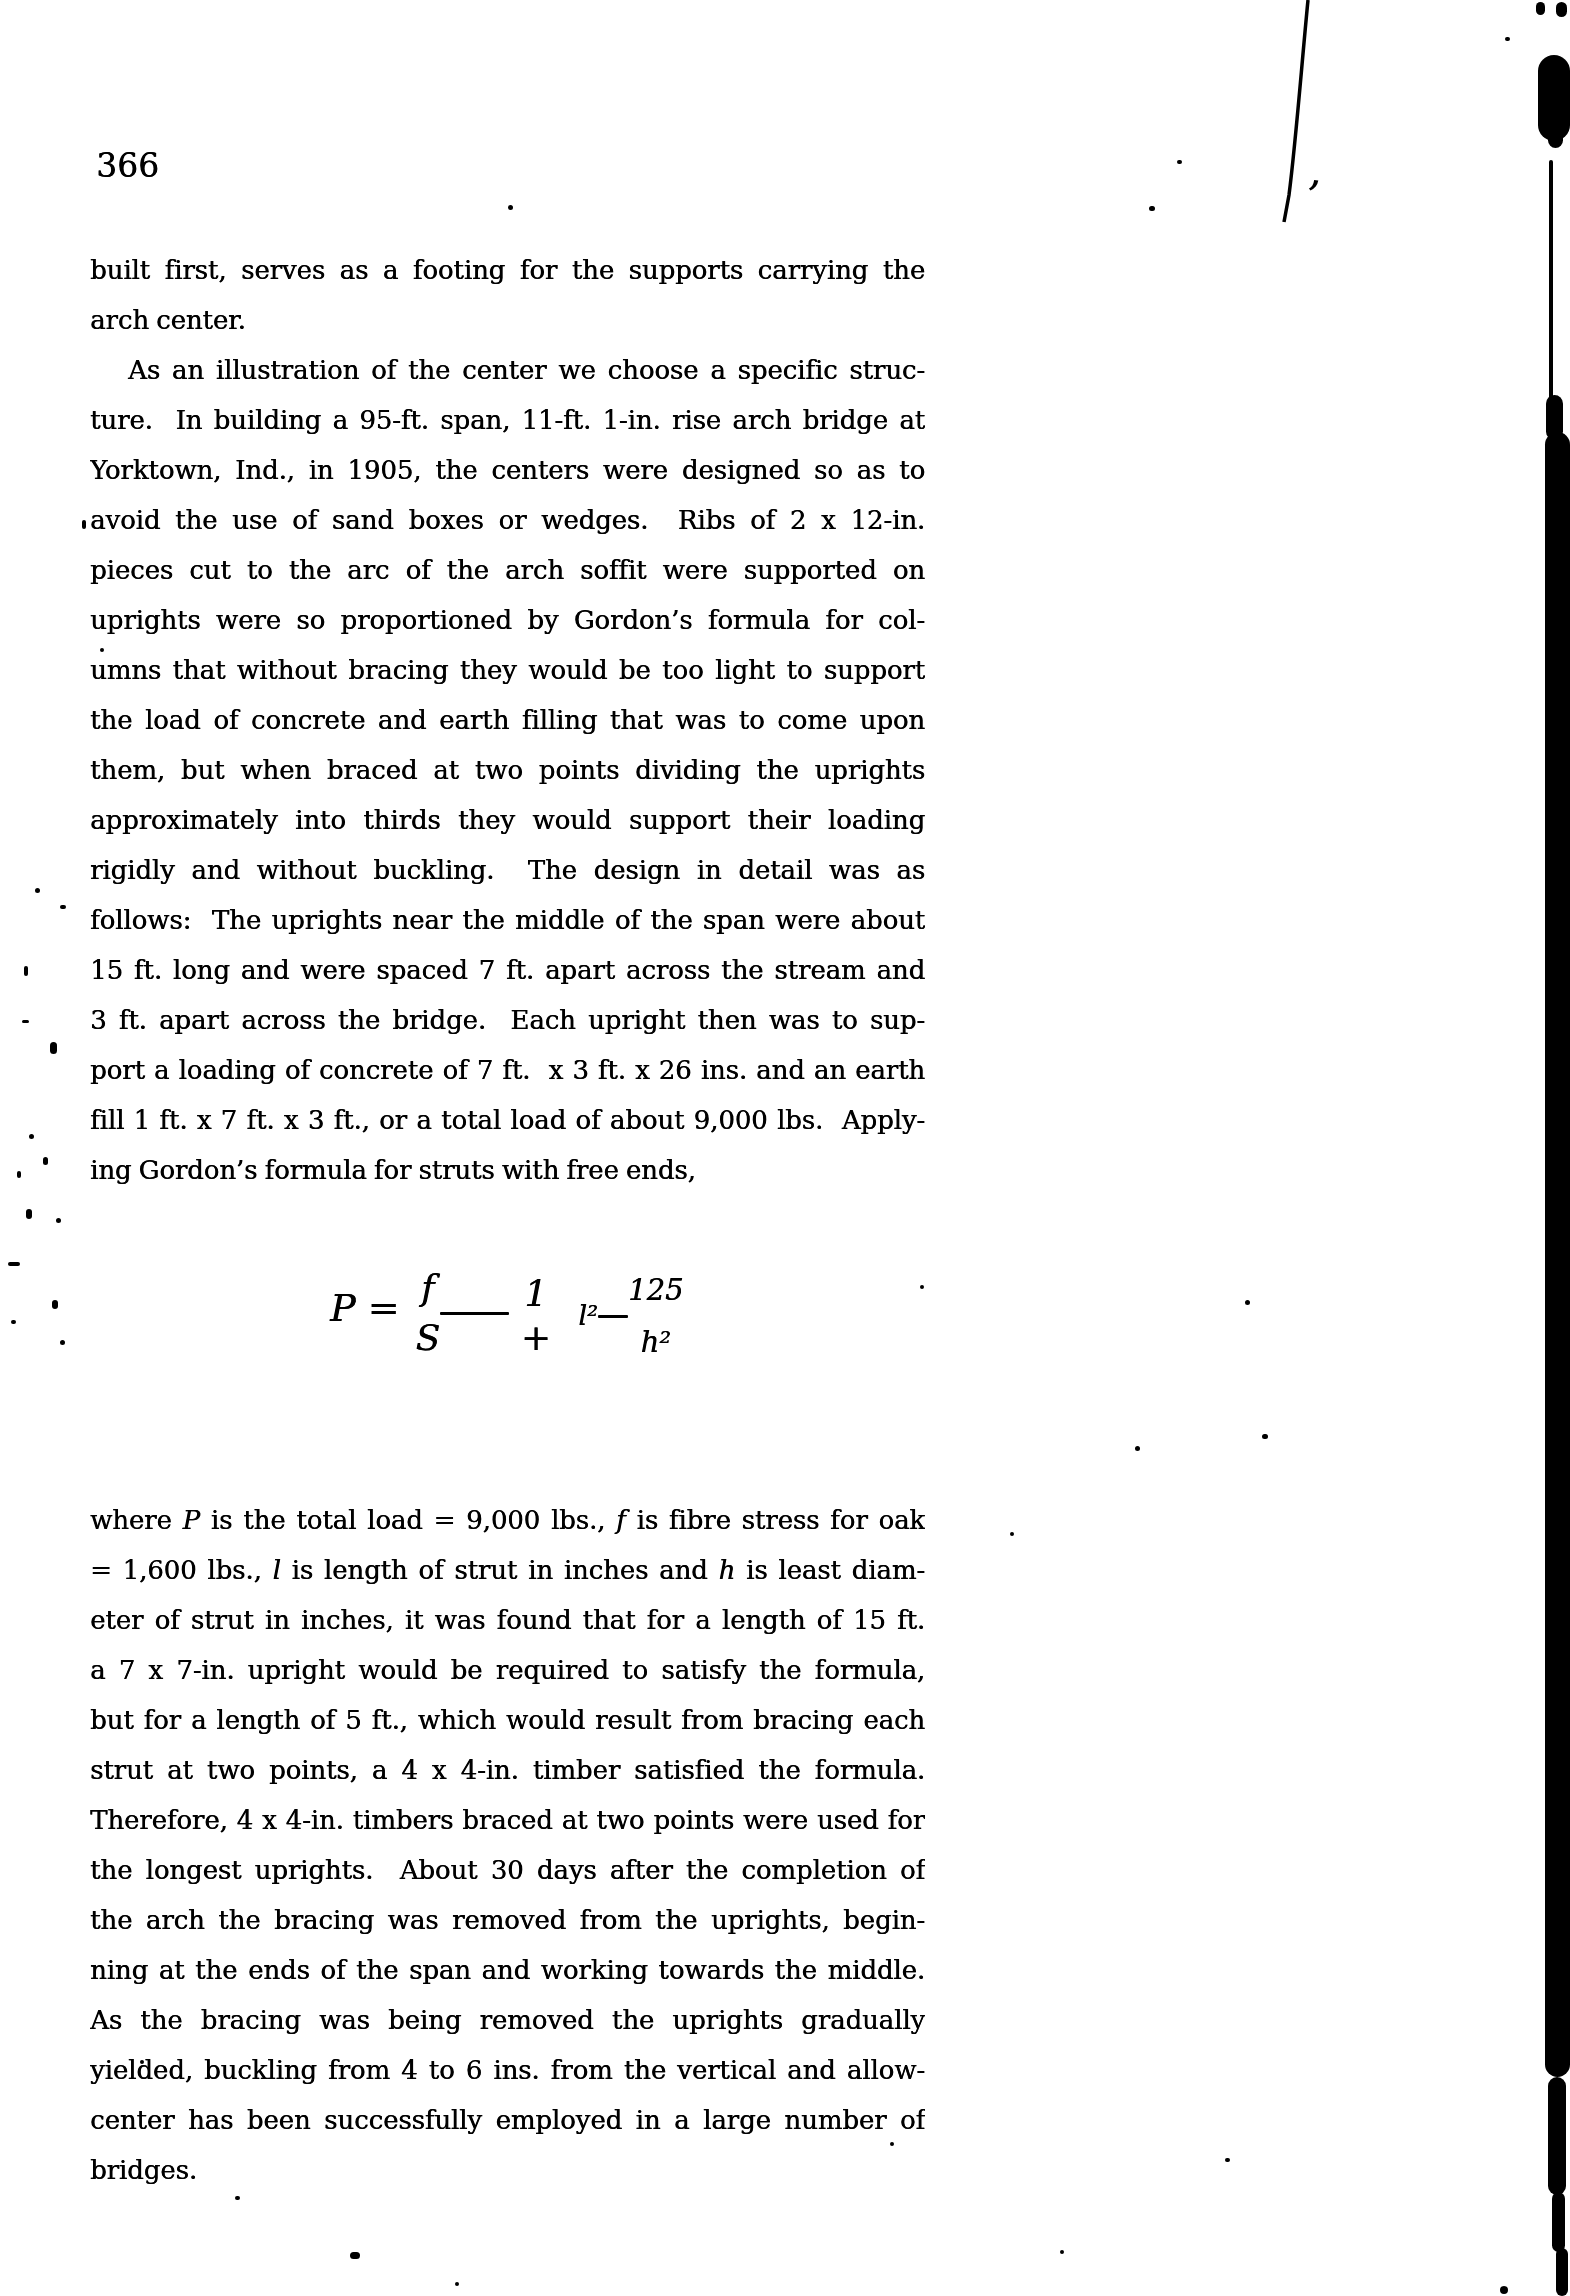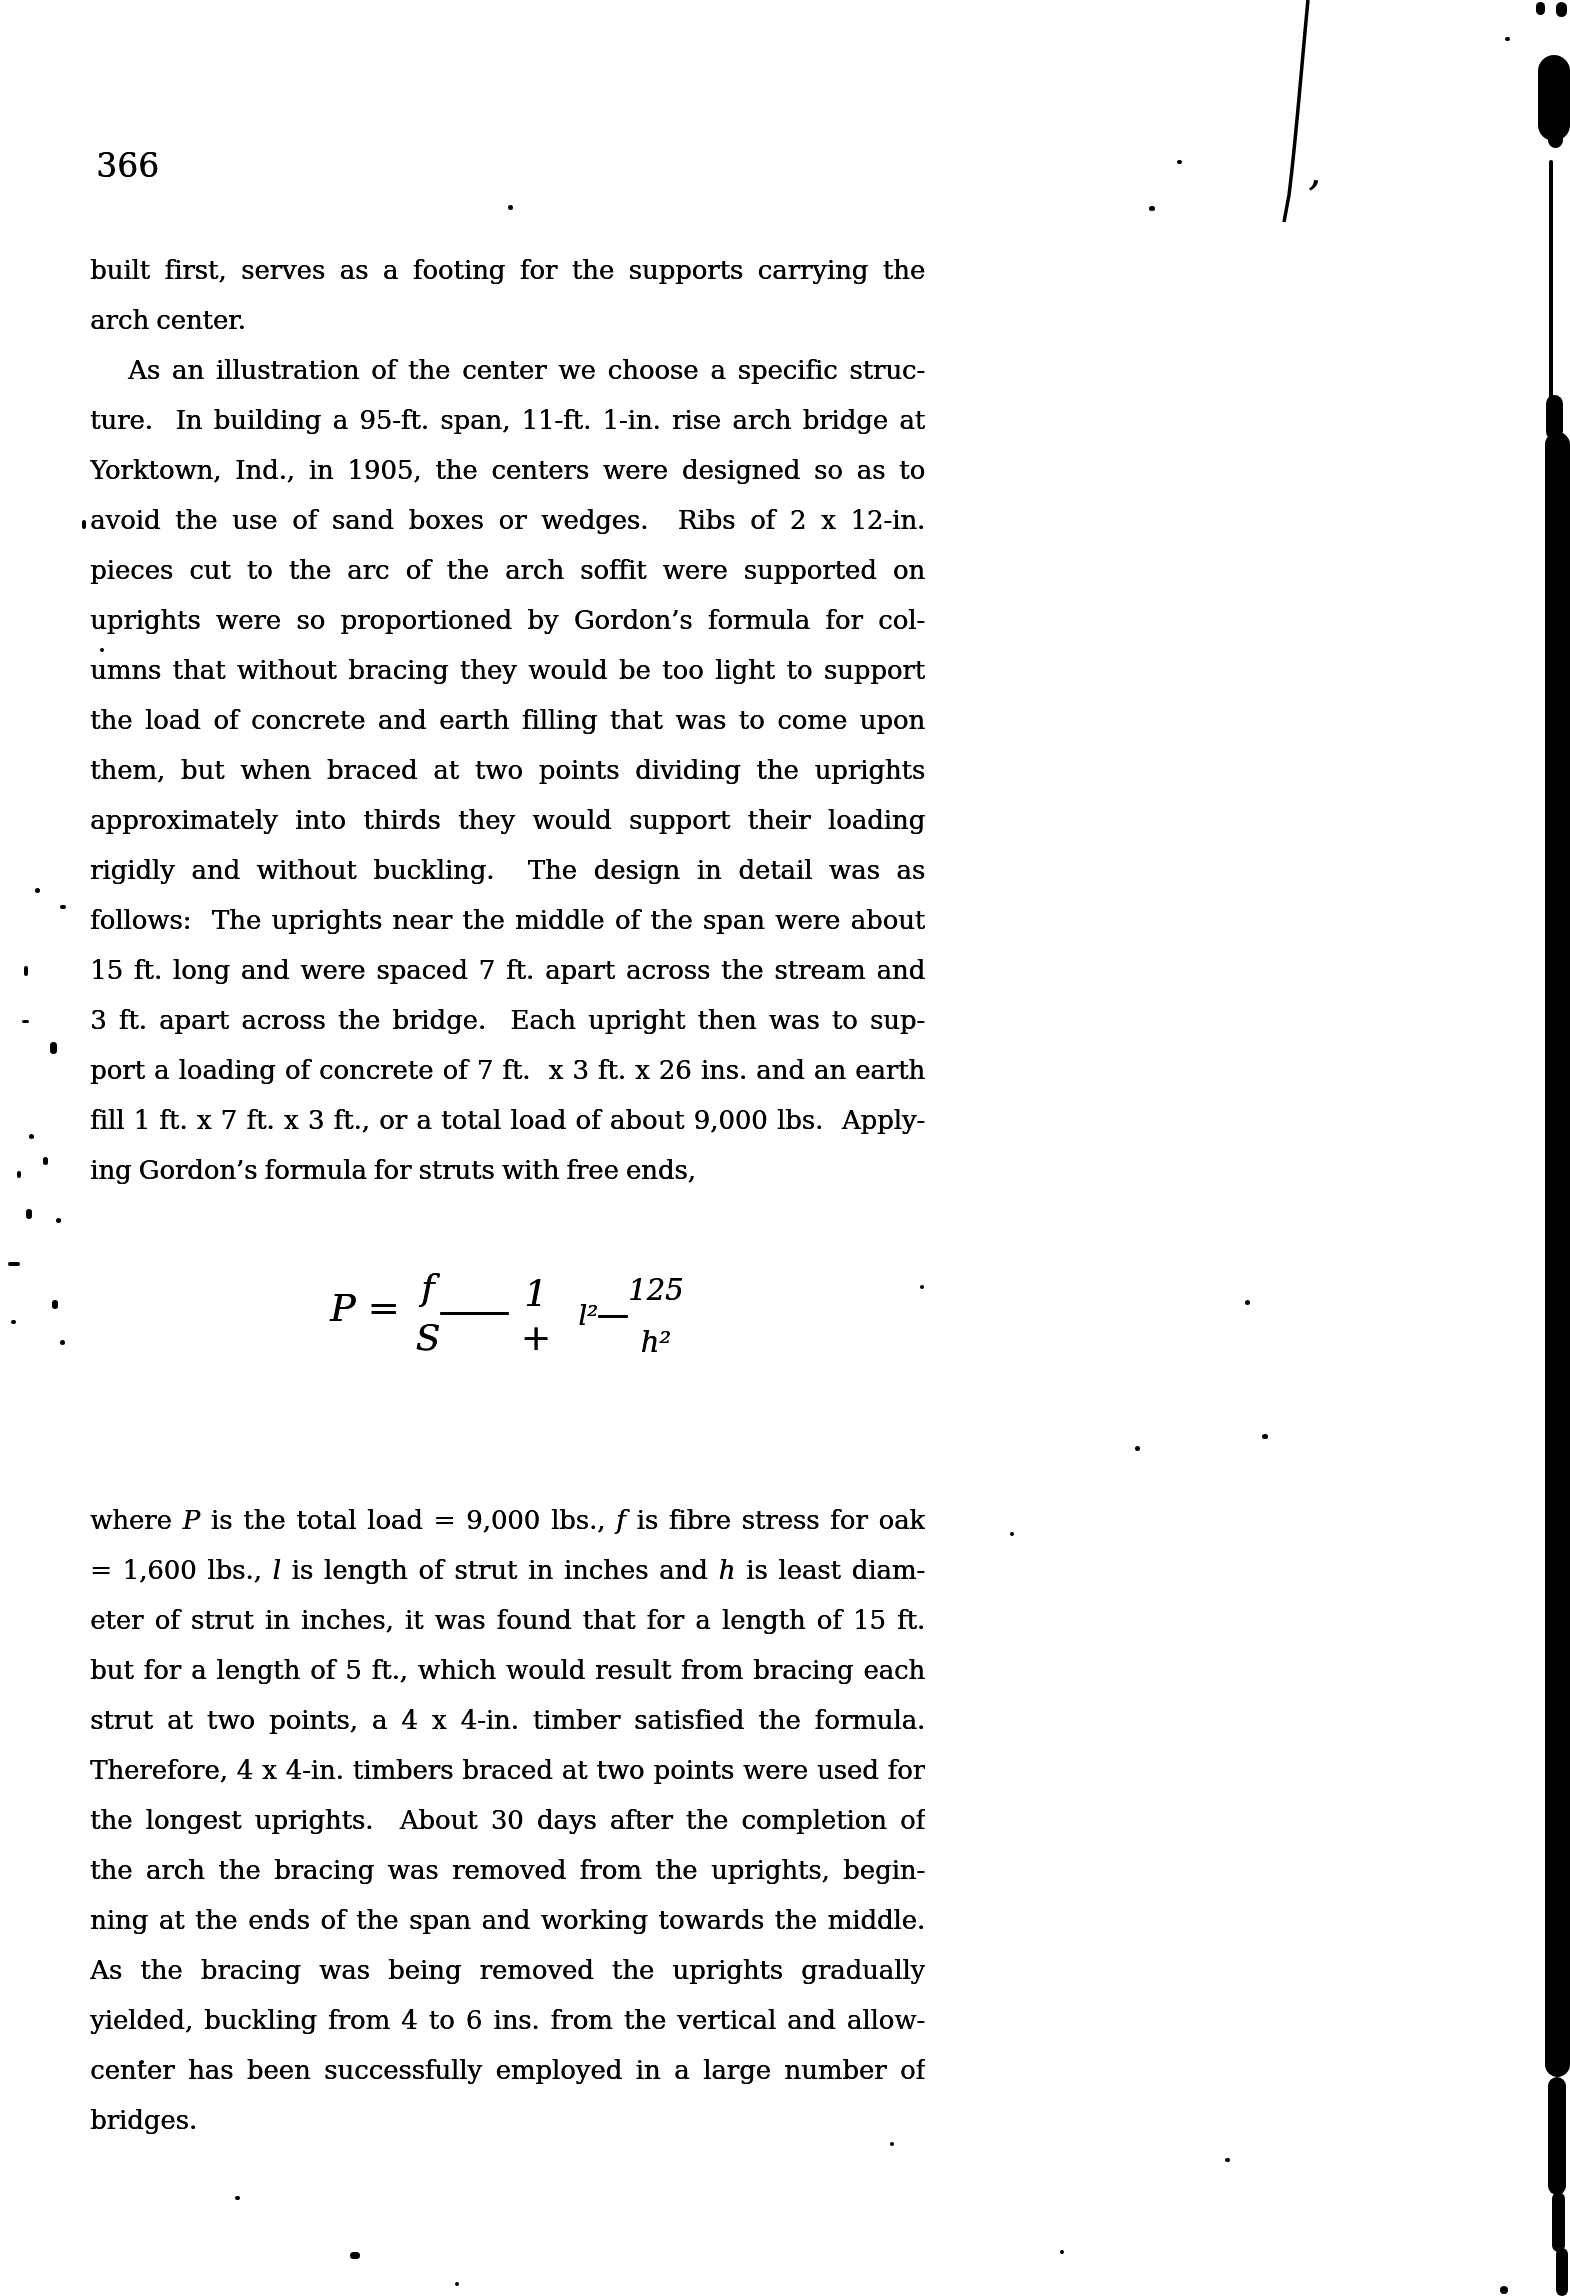--- a/index.html
+++ b/index.html
@@ -124,20 +124,21 @@
           <span class="f-dden">125 h²</span>
         </span>
       </span>
     </span>
   </div>
 
   <div class="para-block" id="para-block-2">
       <div class="line">where <i>P</i> is the total load = 9,000 lbs., <i>f</i> is fibre stress for oak</div>
       <div class="line">= 1,600 lbs., <i>l</i> is length of strut in inches and <i>h</i> is least diam-</div>
       <div class="line">eter of strut in inches, it was found that for a length of 15 ft.</div>
+      <div class="line">a 7 x 7-in. upright would be required to satisfy the formula,</div>
       <div class="line">but for a length of 5 ft., which would result from bracing each</div>
       <div class="line">strut at two points, a 4 x 4-in. timber satisfied the formula.</div>
       <div class="line">Therefore, 4 x 4-in. timbers braced at two points were used for</div>
       <div class="line">the longest uprights.&nbsp; About 30 days after the completion of</div>
       <div class="line">the arch the bracing was removed from the uprights, begin-</div>
       <div class="line">ning at the ends of the span and working towards the middle.</div>
       <div class="line">As the bracing was being removed the uprights gradually</div>
       <div class="line">yielded, buckling from 4 to 6 ins. from the vertical and allow-</div>
       <div class="line">center has been successfully employed in a large number of</div>
       <div class="line last">bridges.</div>

